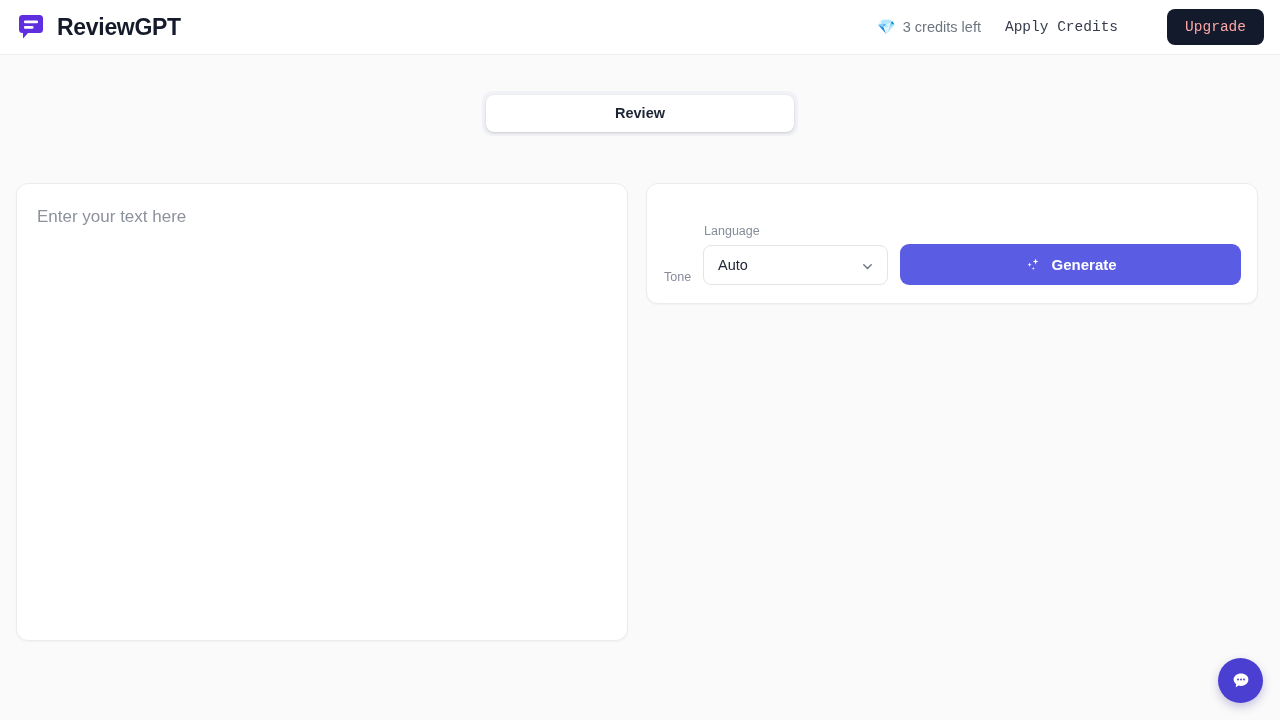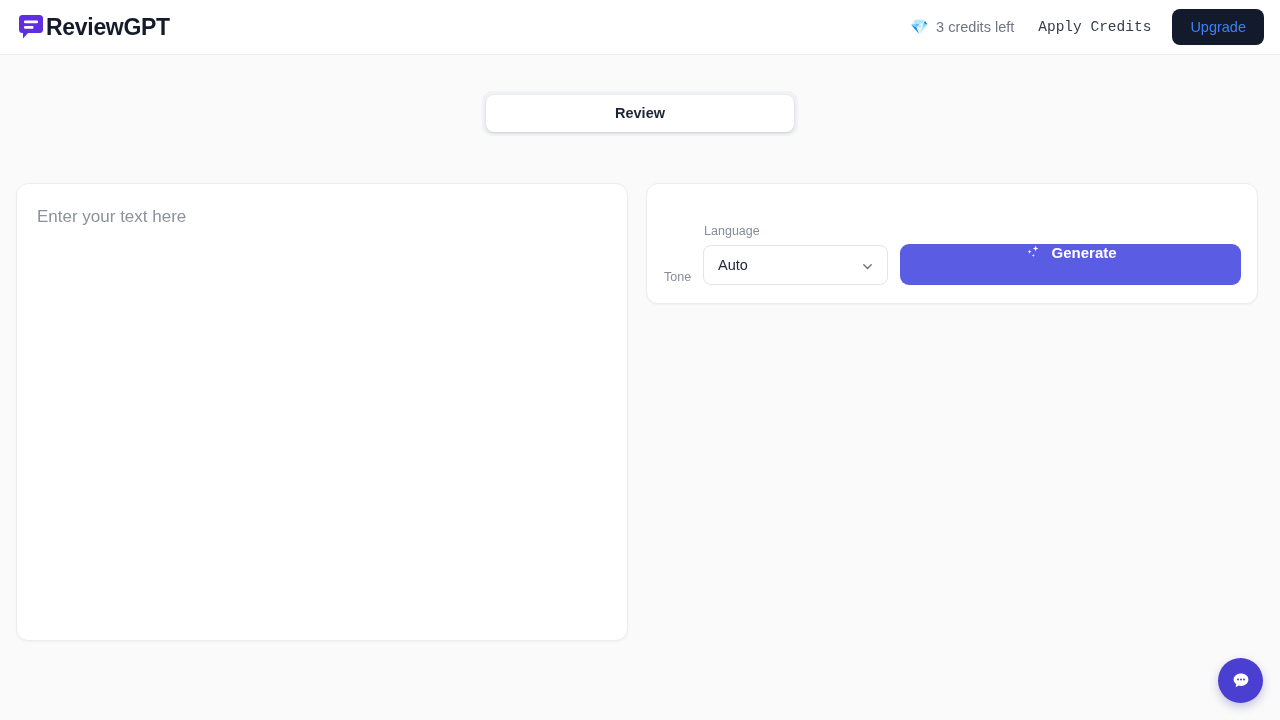--- a/index.html
+++ b/index.html
@@ -24,21 +24,21 @@
     border-bottom: 1px solid #eceef1;
     display: flex;
     align-items: center;
     justify-content: space-between;
     padding: 0 16px 0 16px;
   }
 
   .brand {
     display: flex;
     align-items: center;
-    gap: 0;
+    gap: 11px;
     padding-left: 0px;
   }
 
   .logo-mark {
     width: 30px;
     height: 30px;
     display: block;
   }
 
   .brand-name {
@@ -74,28 +74,29 @@
     color: #353b4a;
     margin-right: 21px;
     cursor: pointer;
     background: none;
     border: none;
     font-family: Liberation Mono, monospace;
   }
 
   .upgrade-btn {
     background: #131a2b;
-    color: #3b82f6;
-    font-size: 14.5px;
-    font-family: Liberation Sans, sans-serif;
+    color: #fca5a5;
+    font-size: 14.5px;
+    font-family: Liberation Mono, monospace;
     border: none;
     border-radius: 8px;
     padding: 10px 18px;
     cursor: pointer;
     line-height: 1.15;
+    margin-left: 28px;
   }
 
   
   .tabs-wrap {
     display: flex;
     justify-content: center;
     margin-top: 36px;
   }
 
   .tabs {
@@ -216,20 +217,21 @@
     flex: 1;
     height: 41px;
     background: #5b5ce4;
     border: none;
     border-radius: 9px;
     color: #ffffff;
     font-size: 15px;
     font-weight: bold;
     font-family: inherit;
     display: flex;
+    align-items: center;
     justify-content: center;
     gap: 11px;
     cursor: pointer;
     margin-top: 44px;
   }
 
   .sparkle-icon {
     width: 16px;
     height: 16px;
     flex: 0 0 auto;

